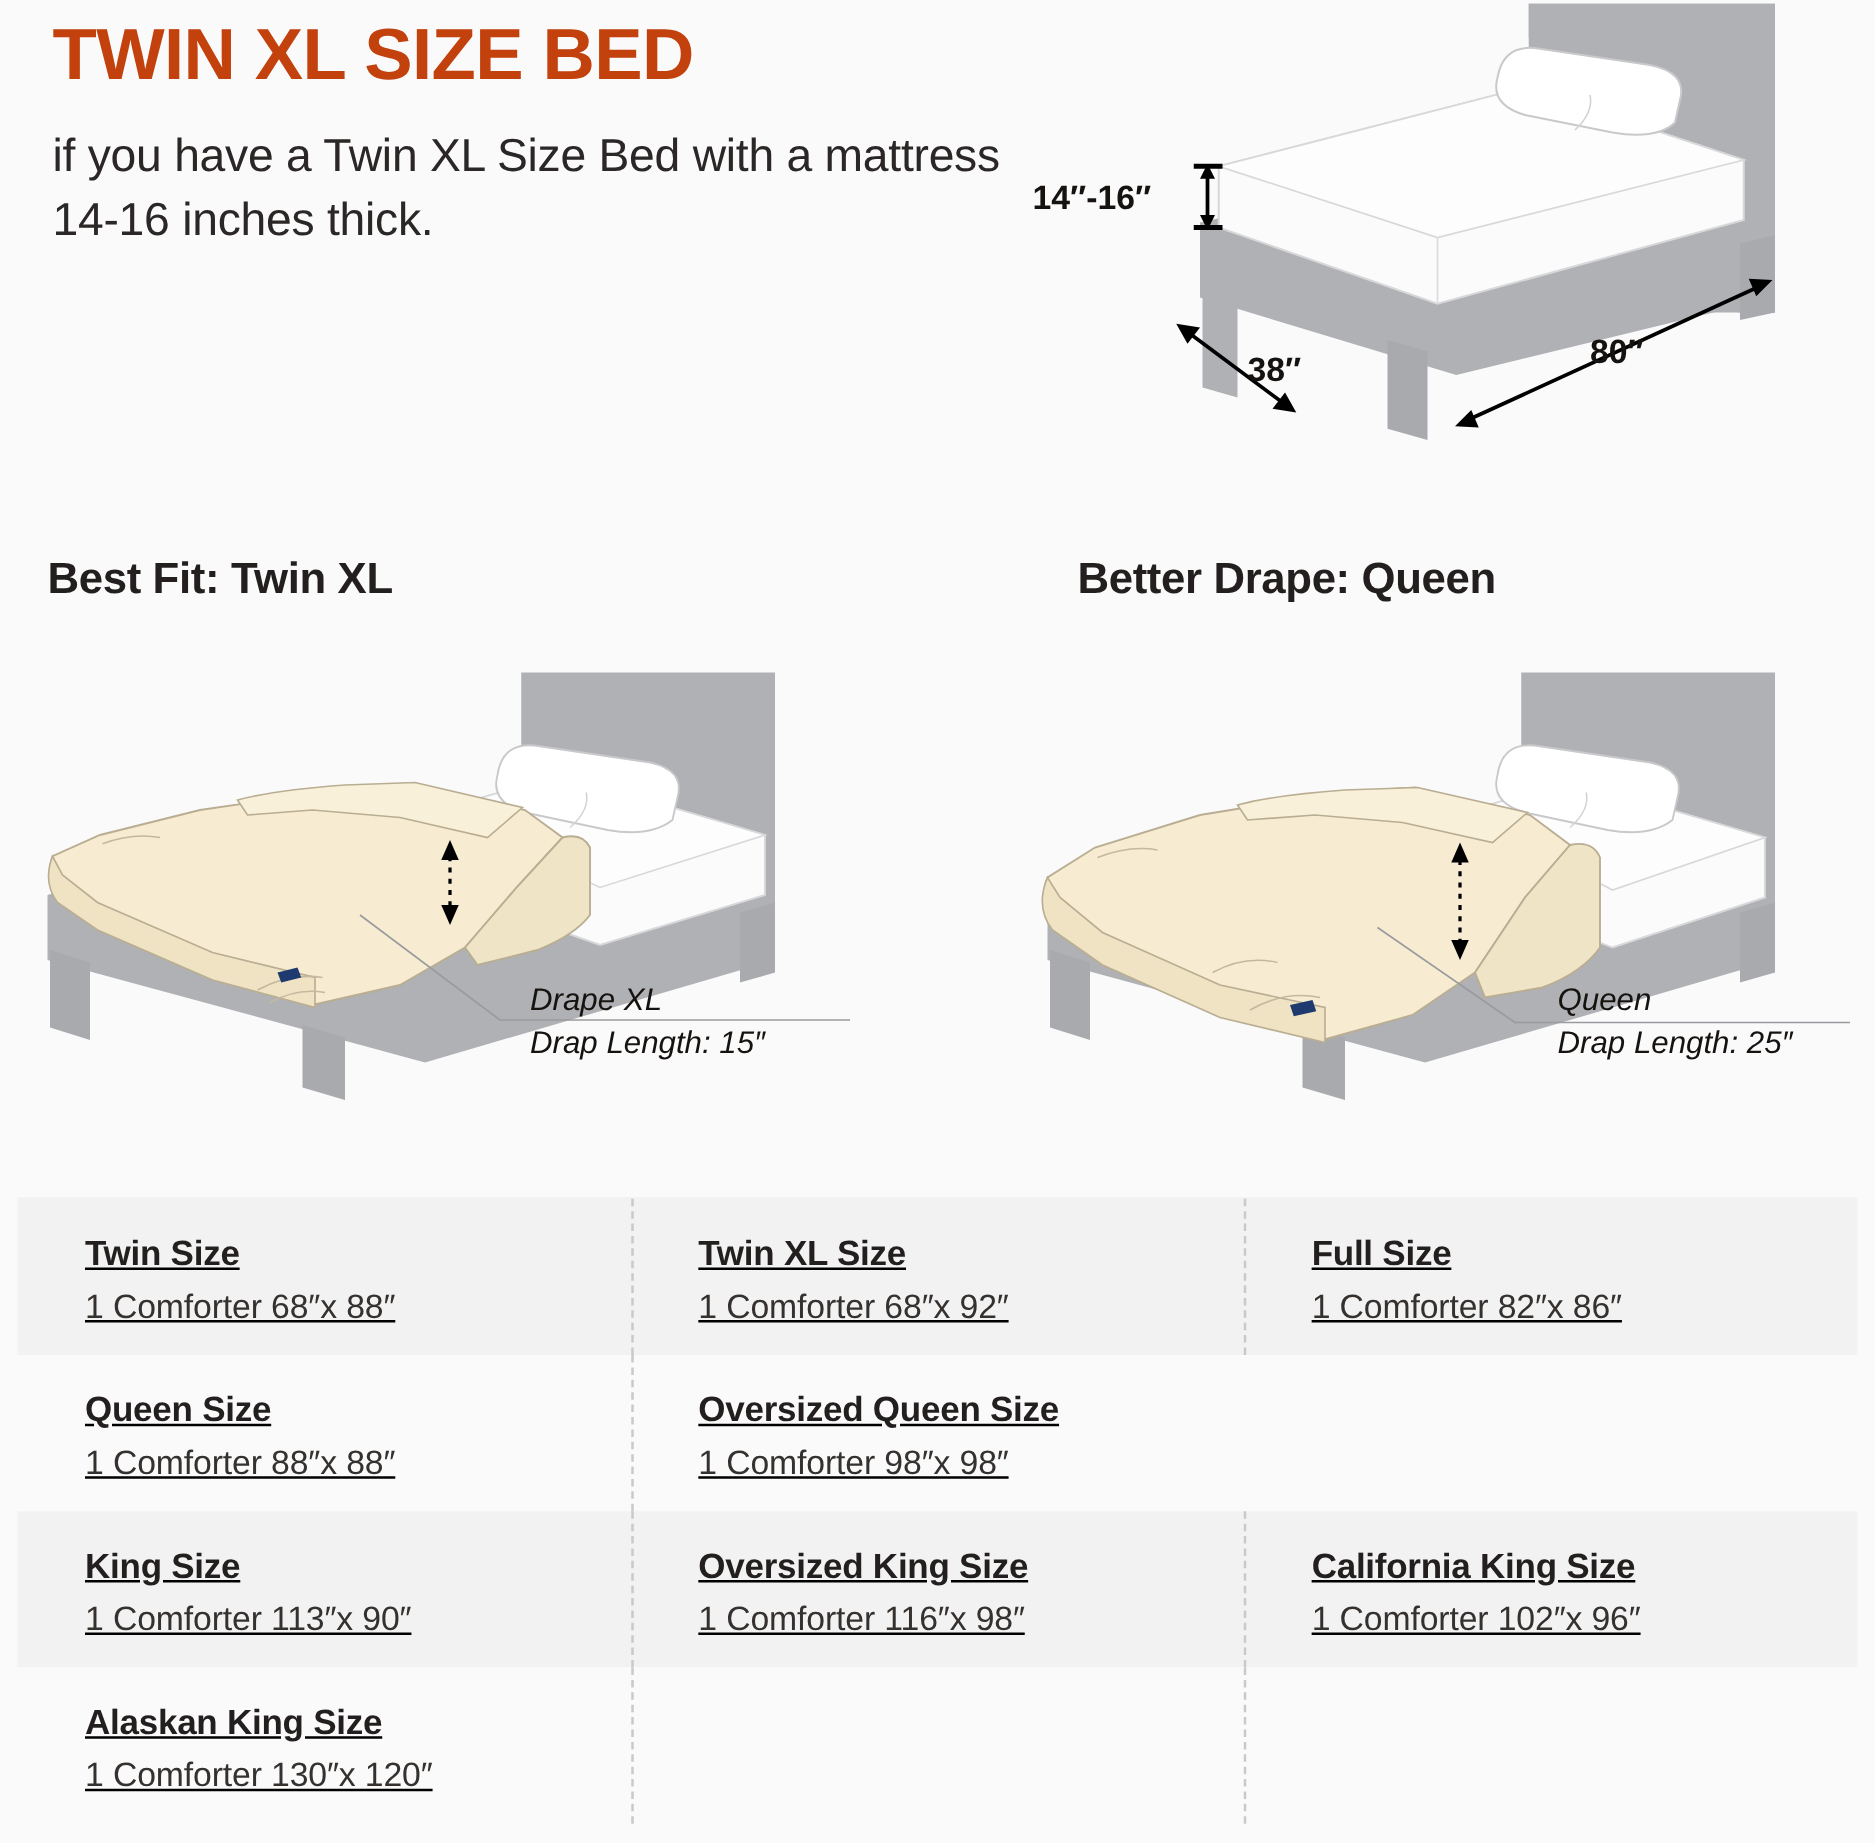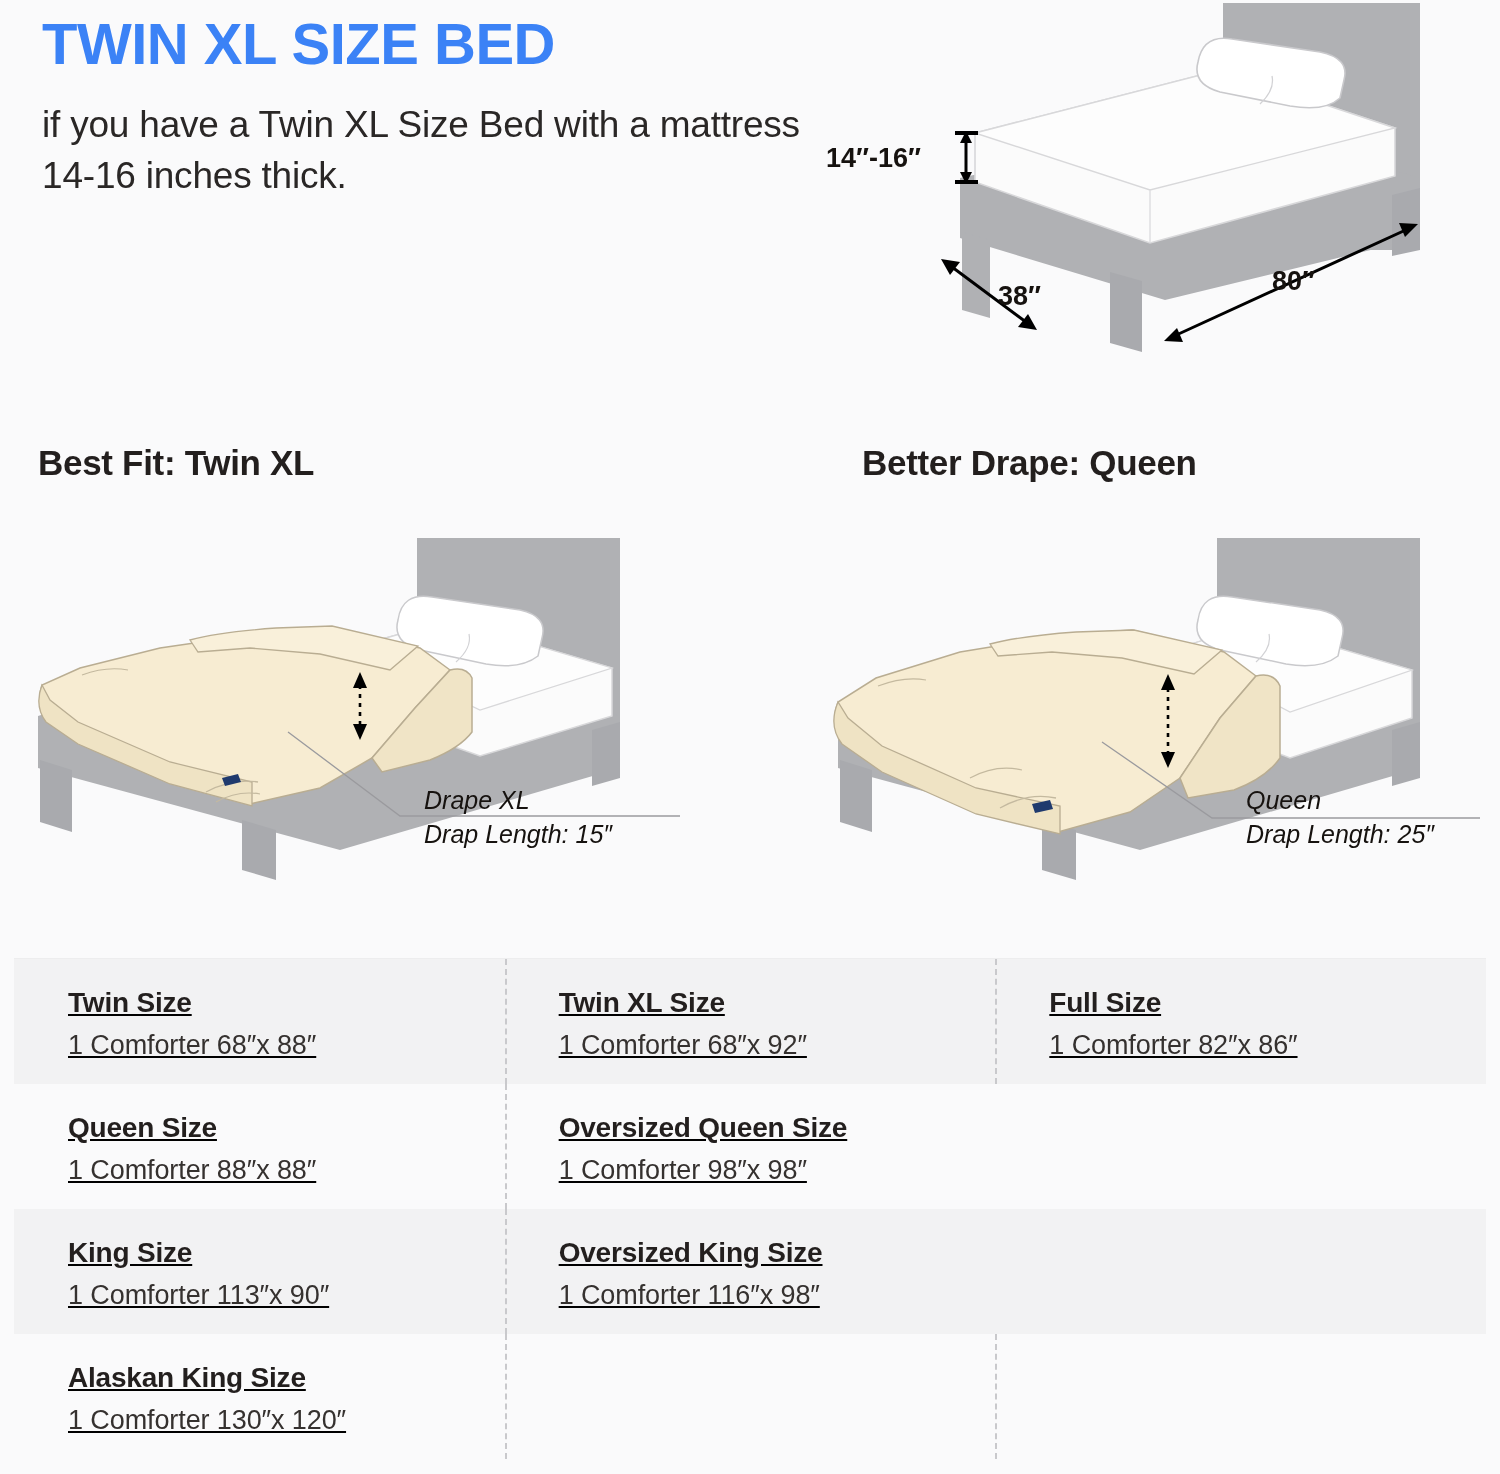--- a/index.html
+++ b/index.html
@@ -24,21 +24,21 @@
     position: absolute;
     left: 42px;
     top: 14px;
     width: 760px;
   }
 
   .main-title {
     font-size: 58px;
     font-weight: 700;
     letter-spacing: -0.5px;
-    color: #3b82f6;
+    color: #c2410c;
     line-height: 1.05;
     white-space: nowrap;
   }
 
   .sub-title {
     margin-top: 24px;
     font-size: 37px;
     font-weight: 300;
     color: #2a2726;
     line-height: 1.38;
@@ -331,20 +331,24 @@
 
     <div class="table-row shade-a">
       <div class="table-cell">
         <div class="cell-title">King Size</div>
         <div class="cell-desc">1 Comforter 113″x 90″</div>
       </div>
       <div class="table-cell">
         <div class="cell-title">Oversized King Size</div>
         <div class="cell-desc">1 Comforter 116″x 98″</div>
       </div>
+      <div class="table-cell">
+        <div class="cell-title">California King Size</div>
+        <div class="cell-desc">1 Comforter 102″x 96″</div>
+      </div>
     </div>
 
     <div class="table-row shade-b">
       <div class="table-cell">
         <div class="cell-title">Alaskan King Size</div>
         <div class="cell-desc">1 Comforter 130″x 120″</div>
       </div>
       <div class="table-cell cell-empty">
         <div class="cell-title"></div>
         <div class="cell-desc"></div>

